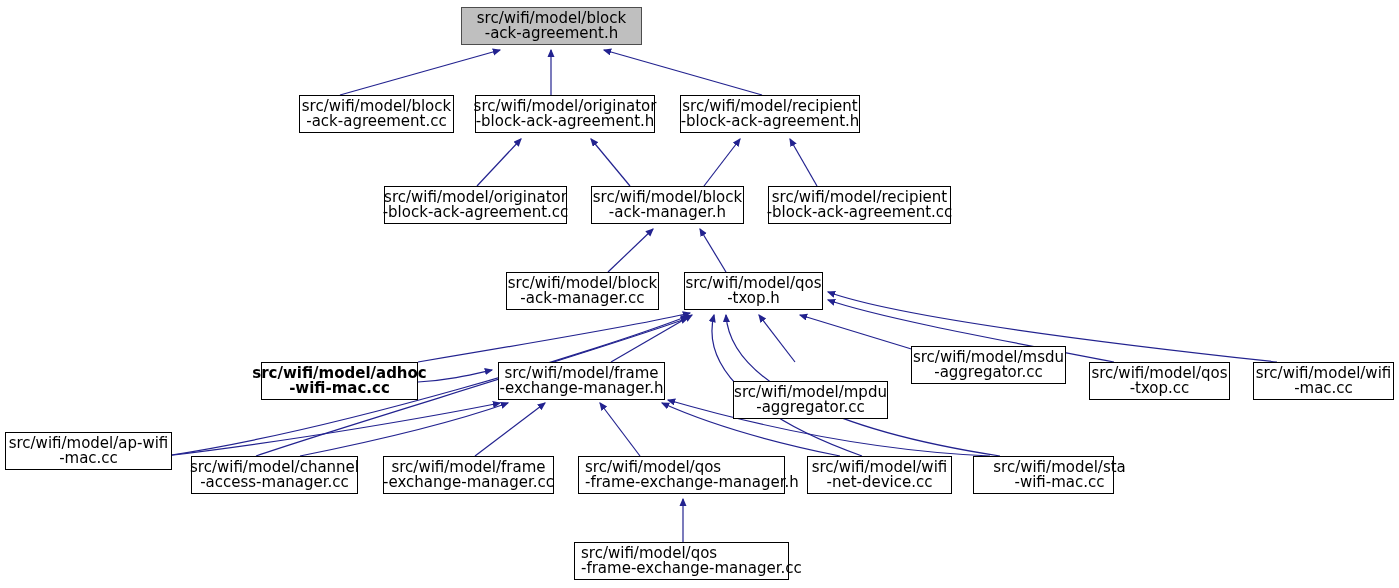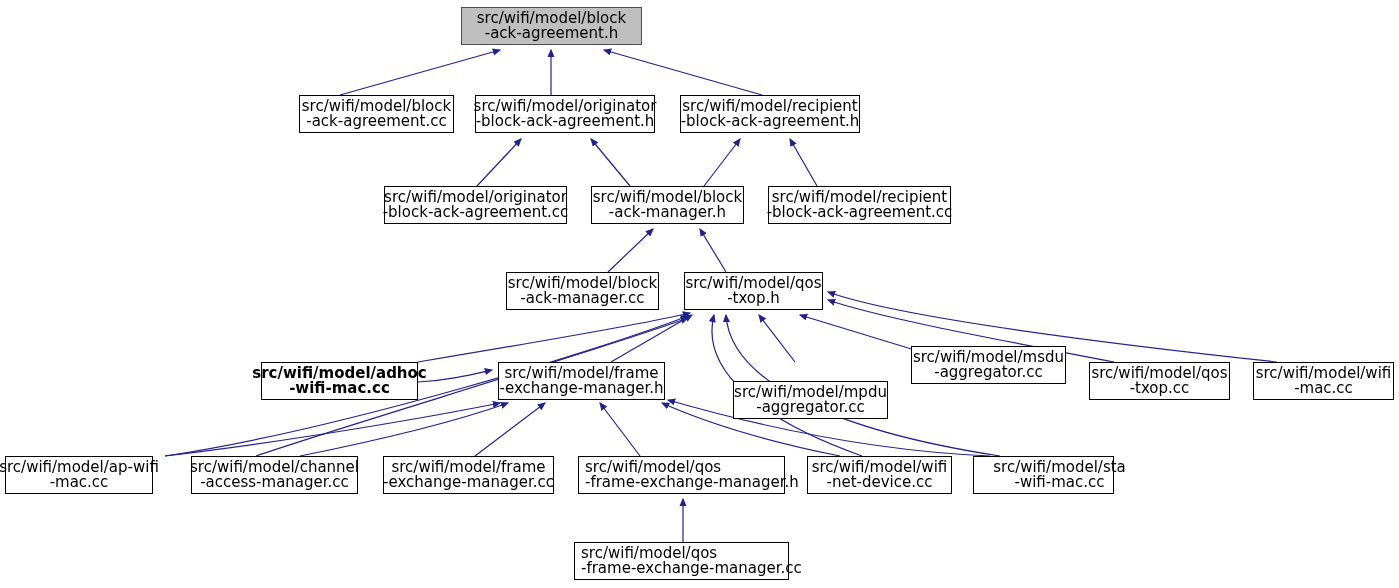--- a/index.html
+++ b/index.html
@@ -148,21 +148,21 @@
         <span class="node-line">-aggregator.cc</span>
       </div>
       <div class="node" style="left: 1089px; top: 362px; width: 141px; height: 38px;">
         <span class="node-line">src/wifi/model/qos</span>
         <span class="node-line">-txop.cc</span>
       </div>
       <div class="node" style="left: 1253px; top: 362px; width: 141px; height: 38px;">
         <span class="node-line">src/wifi/model/wifi</span>
         <span class="node-line">-mac.cc</span>
       </div>
-      <div class="node" style="left: 5px; top: 456px; width: 148px; height: 38px; text-align: right;">
+      <div class="node" style="left: 5px; top: 432px; width: 167px; height: 38px; text-align: right;">
         <span class="node-line">src/wifi/model/ap-wifi</span>
         <span class="node-line">-mac.cc</span>
       </div>
       <div class="node" style="left: 191px; top: 456px; width: 167px; height: 38px; text-align: right;">
         <span class="node-line">src/wifi/model/channel</span>
         <span class="node-line">-access-manager.cc</span>
       </div>
       <div class="node" style="left: 383px; top: 456px; width: 171px; height: 38px;">
         <span class="node-line">src/wifi/model/frame</span>
         <span class="node-line">-exchange-manager.cc</span>

